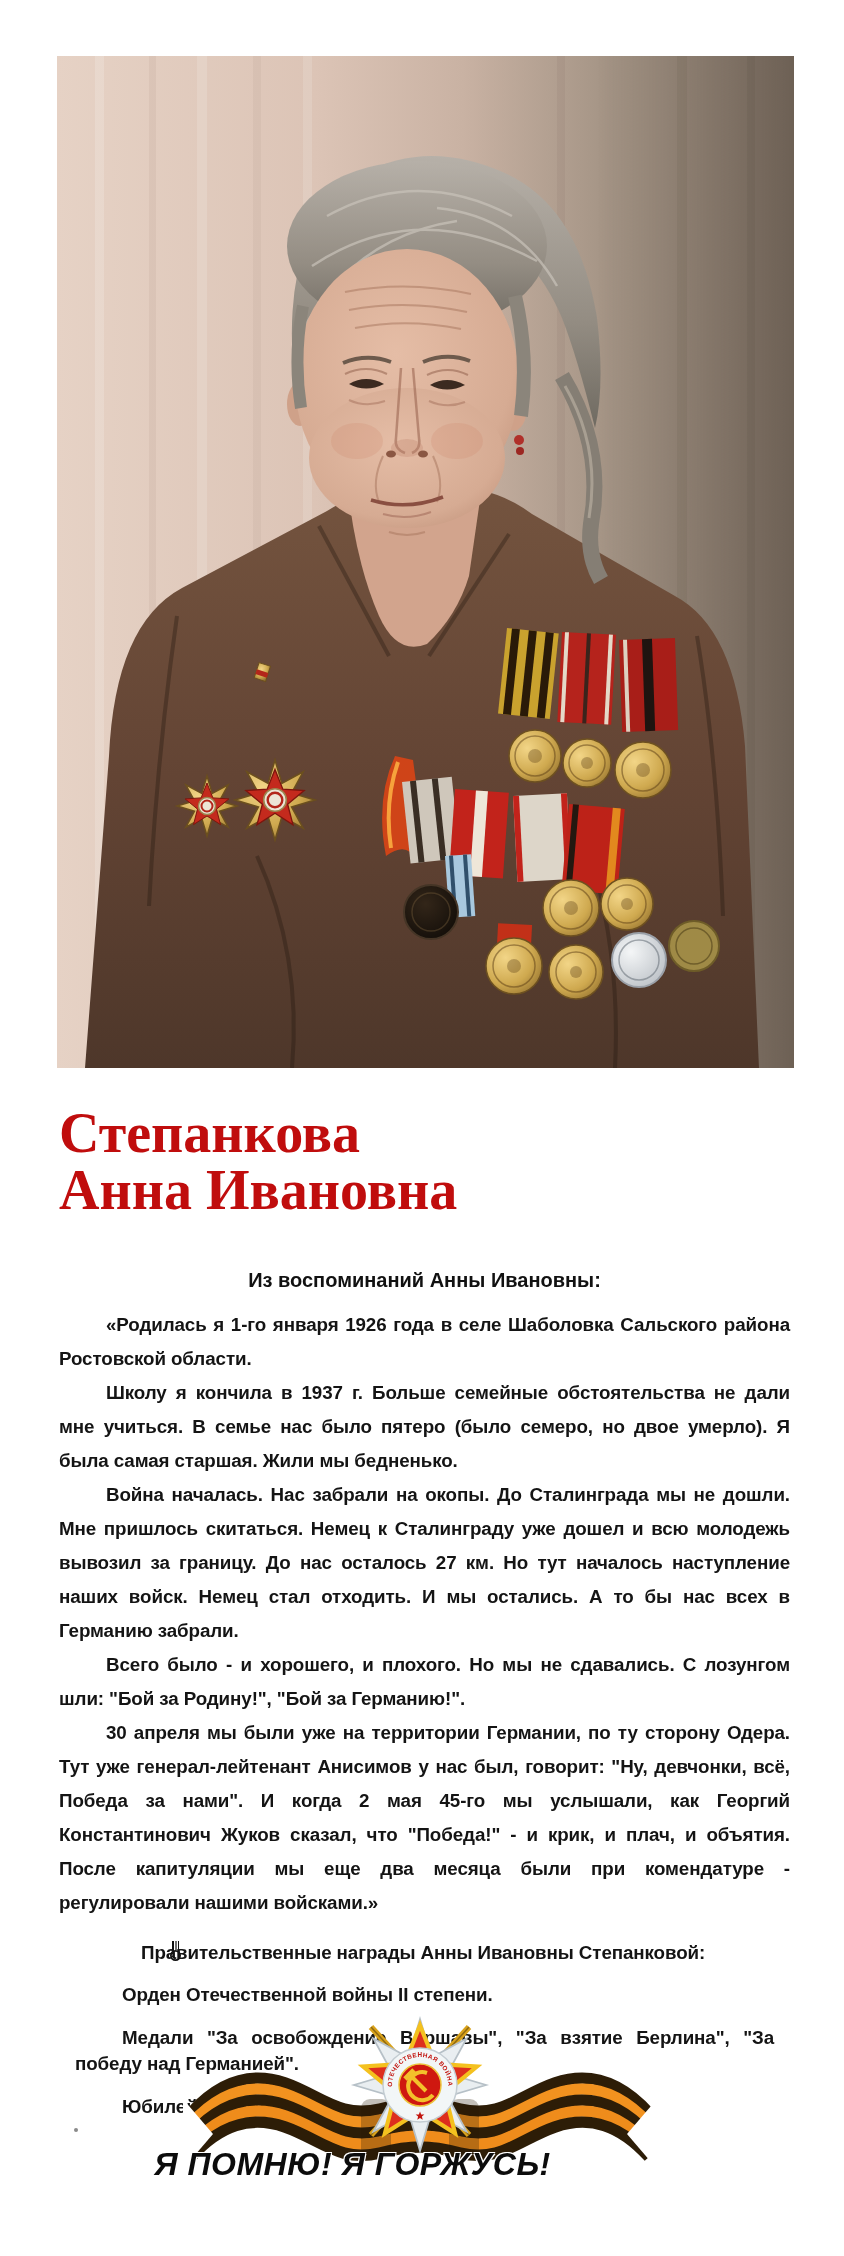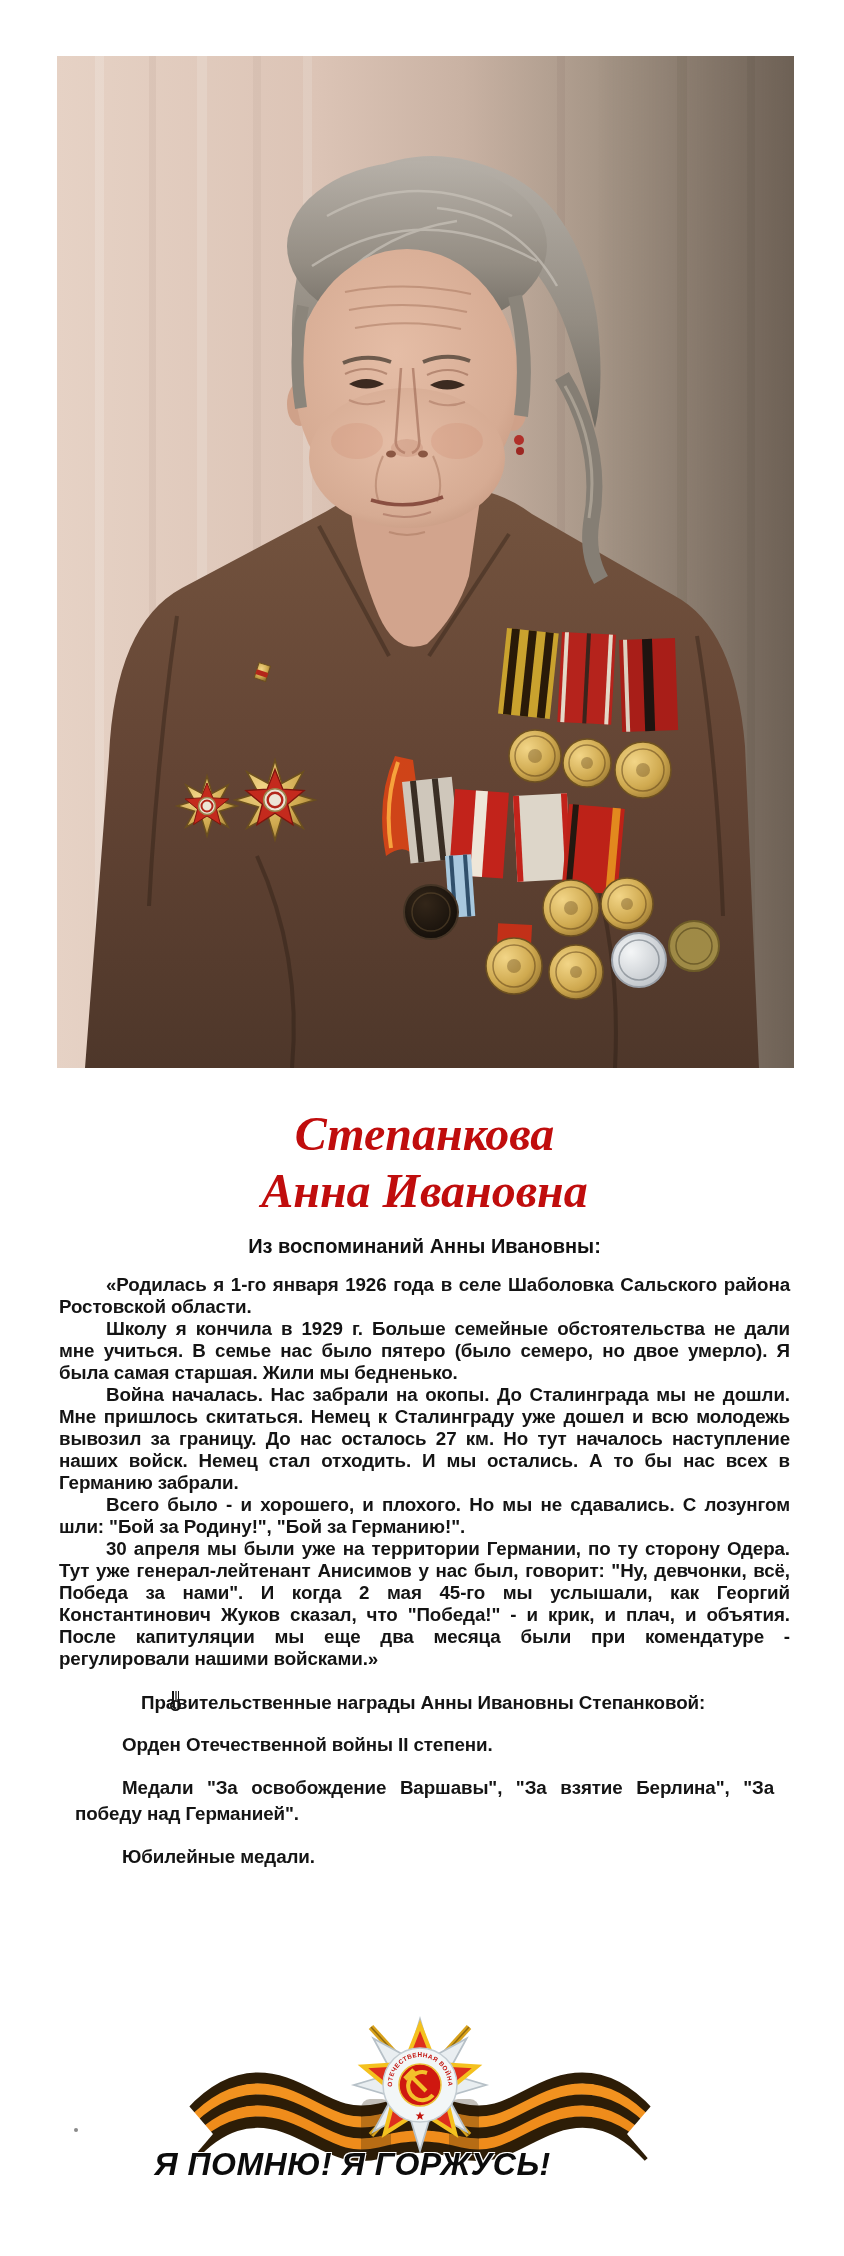--- a/index.html
+++ b/index.html
@@ -7,26 +7,26 @@
     width:844px;height:2256px;position:relative;background:#ffffff;
     font-family:"Liberation Sans",sans-serif;color:#141414;overflow:hidden;
   }
   
   #photo-wrap{position:absolute;left:57px;top:56px;width:737px;height:1012px;}
   #photo-wrap svg{display:block;}
   
   #text-col{position:absolute;left:59px;top:1105px;width:731px;}
   #page-title{
     font-family:"Liberation Serif",serif;font-weight:700;
-    font-size:48px;line-height:57px;text-align:center;color:#c00d0d;font-style:italic;
+    font-size:56px;line-height:57px;color:#c00d0d;
   }
   #memoir-heading{
-    margin-top:16px;text-align:center;font-weight:700;font-size:20px;color:#111;
+    margin-top:50px;text-align:center;font-weight:700;font-size:20px;color:#111;
   }
-  #memoir-body{margin-top:16px;font-size:18.8px;line-height:22px;
+  #memoir-body{margin-top:16px;font-size:18.8px;line-height:34px;
     font-weight:700;text-align:justify;letter-spacing:-0.1px;}
   #memoir-body p{margin:0;text-indent:47px;}
   #awards{margin-top:20px;font-size:18.8px;line-height:26.4px;font-weight:700;
     text-align:justify;letter-spacing:-0.1px;}
   #awards p{margin:16px;text-indent:47px;}
   .medal-glyph{display:inline-block;width:13px;height:21px;vertical-align:-3px;margin-right:6px;}
   
   #banner{position:absolute;left:175px;top:2003px;width:490px;height:165px;}
   #slogan{
     position:absolute;left:0;top:2146px;width:705px;text-align:center;
@@ -280,21 +280,21 @@
 <div id="text-col">
   <div id="page-title">
     <div>Степанкова</div>
     <div>Анна Ивановна</div>
   </div>
 
   <div id="memoir-heading">Из воспоминаний Анны Ивановны:</div>
 
   <div id="memoir-body">
     <p>«Родилась я 1-го января 1926 года в селе Шаболовка Сальского района Ростовской области.</p>
-    <p>Школу я кончила в 1929 г. Больше семейные обстоятельства не дали мне учиться. В семье нас было пятеро (было семеро, но двое умерло). Я была самая старшая. Жили мы бедненько.</p>
+    <p>Школу я кончила в 1937 г. Больше семейные обстоятельства не дали мне учиться. В семье нас было пятеро (было семеро, но двое умерло). Я была самая старшая. Жили мы бедненько.</p>
     <p>Война началась. Нас забрали на окопы. До Сталинграда мы не дошли. Мне пришлось скитаться. Немец к Сталинграду уже дошел и всю молодежь вывозил за границу. До нас осталось 27 км. Но тут началось наступление наших войск. Немец стал отходить. И мы остались. А то бы нас всех в Германию забрали.</p>
     <p>Всего было - и хорошего, и плохого. Но мы не сдавались. С лозунгом шли: "Бой за Родину!", "Бой за Германию!".</p>
     <p>30 апреля мы были уже на территории Германии, по ту сторону Одера. Тут уже генерал-лейтенант Анисимов у нас был, говорит: "Ну, девчонки, всё, Победа за нами". И когда 2 мая 45-го мы услышали, как Георгий Константинович Жуков сказал, что "Победа!" - и крик, и плач, и объятия. После капитуляции мы еще два месяца были при комендатуре - регулировали нашими войсками.»</p>
   </div>
 
   <div id="awards">
     <p>
       <span class="medal-glyph">
         <svg width="13" height="21" viewBox="0 0 13 21">
           <rect x="3" y="0" width="7" height="9" fill="#111"></rect>

